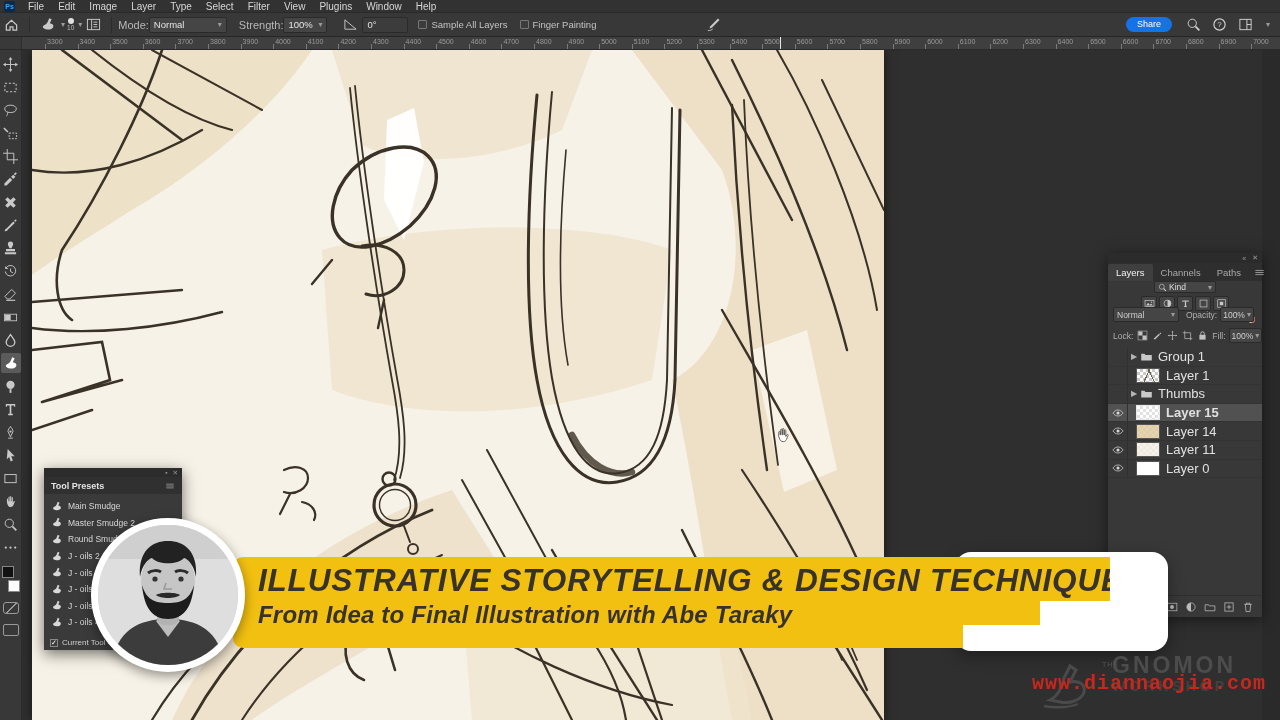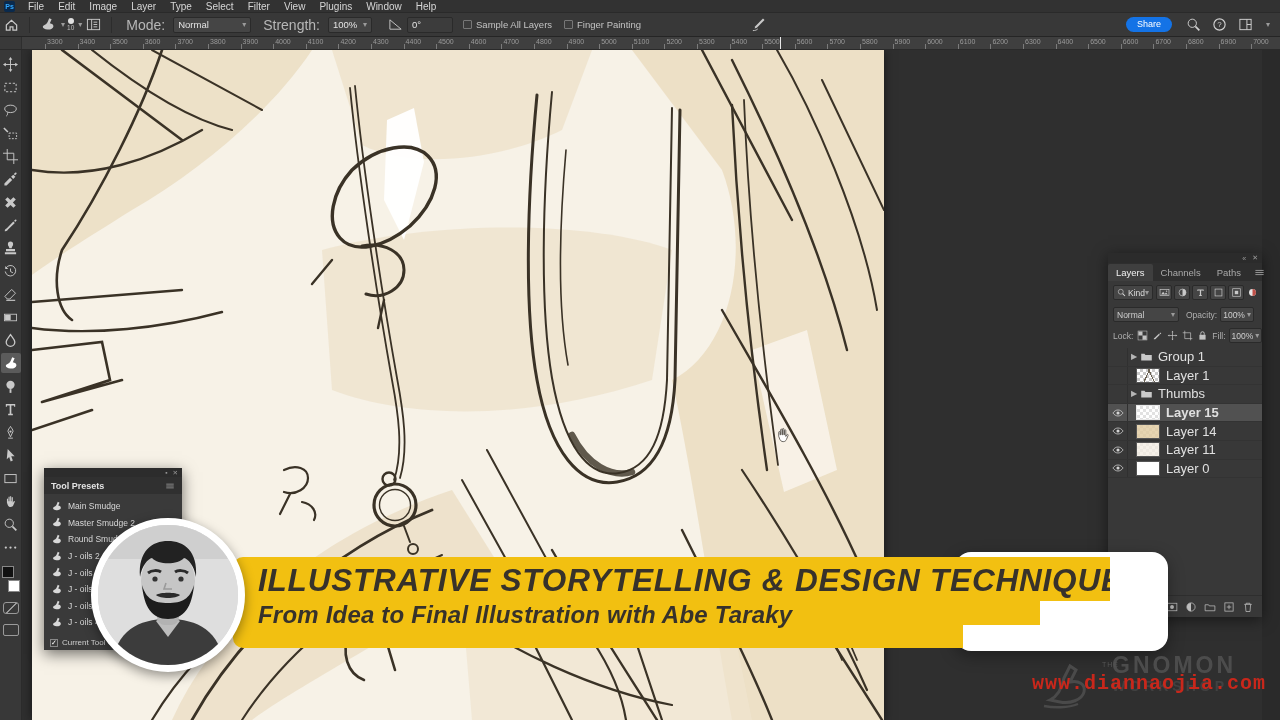--- a/index.html
+++ b/index.html
@@ -13,21 +13,21 @@
   .ps-logo{width:11px;height:11px;margin:0 6px 0 4px;background:#0a2a4d;border-radius:2px;
     color:#31a8ff;font-size:7px;font-weight:bold;display:flex;align-items:center;justify-content:center;}
   .menu-item{color:#d6d6d6;font-size:10px;padding:0 7px;line-height:13px;cursor:default;}
 
   
   .optionsbar{position:absolute;left:0;top:13px;width:1280px;height:24px;background:#383838;
     display:flex;align-items:center;z-index:20;border-bottom:1px solid #252525;color:#c9c9c9;}
   .ob-sep{width:1px;height:16px;background:#2c2c2c;margin:0 6px;}
   .ob-icon{display:flex;align-items:center;justify-content:center;color:#c9c9c9;padding:0 4px;}
   .caret{color:#9b9b9b;font-size:8px;margin-left:2px;}
-  .ob-label{font-size:14px;color:#b7b7b7;margin:0 8px;}
+  .ob-label{font-size:11px;color:#b7b7b7;margin:0 0;}
   .ob-field{height:16px;background:#454545;border:1px solid #2a2a2a;border-radius:2px;
     display:flex;align-items:center;padding:0 4px;font-size:9.5px;color:#e3e3e3;}
   .brush-size{display:flex;flex-direction:column;align-items:center;line-height:1;padding:0 2px;}
   .brush-dot{width:6px;height:6px;border-radius:50%;background:#e0e0e0;margin-bottom:1px;}
   .brush-num{font-size:6.5px;color:#bbb;}
   .ob-check{display:flex;align-items:center;margin:0 6px;font-size:9.5px;color:#c3c3c3;}
   .cbx{width:9px;height:9px;border:1px solid #777;background:#3c3c3c;border-radius:1px;margin-right:4px;}
   .share-btn{margin-left:auto;background:#1473e6;color:#fff;font-size:9px;border-radius:8px;
     padding:2px 11px;line-height:1.2;}
   .tr-icons{display:flex;align-items:center;gap:11px;padding:0 10px 0 14px;color:#d2d2d2;}
@@ -62,21 +62,21 @@
   
   .layers-panel{position:absolute;left:1108px;top:253px;width:154px;height:364px;background:#383838;
     z-index:10;box-shadow:0 3px 14px rgba(0,0,0,.5);font-size:9.5px;color:#cfcfcf;}
   .lp-minihead{height:10px;background:#2b2b2b;display:flex;justify-content:flex-end;align-items:center;
     gap:6px;padding:0 4px;color:#9a9a9a;font-size:7px;}
   .lp-tabs{height:18px;background:#2e2e2e;display:flex;align-items:flex-end;}
   .lp-tab{padding:3px 8px 3px;font-size:9.5px;color:#a9a9a9;}
   .lp-tab.active{background:#3f3f3f;color:#f0f0f0;border-radius:2px 2px 0 0;}
   .lp-menu{margin-left:auto;padding:0 5px 3px;color:#c0c0c0;}
   .lp-row{display:flex;align-items:center;padding:0 5px;}
-  .lp-filter{height:23px;gap:3px;}
+  .lp-filter{height:23px;gap:3px;flex-direction:column;}
   .kind-select{height:15px;background:#454545;border:1px solid #2a2a2a;border-radius:2px;
     display:flex;align-items:center;font-size:8.5px;padding:0 3px;width:62px;color:#ddd;}
   .f-ic{width:16px;height:15px;background:#454545;border:1px solid #2a2a2a;border-radius:2px;
     display:flex;align-items:center;justify-content:center;color:#c9c9c9;}
   .lp-blend{height:21px;gap:3px;}
   .blend-select{height:15px;width:66px;background:#454545;border:1px solid #2a2a2a;border-radius:2px;
     display:flex;align-items:center;justify-content:space-between;padding:0 3px;font-size:8.5px;}
   .mini-label{font-size:8.5px;color:#b0b0b0;white-space:nowrap;}
   .mini-field{height:15px;background:#454545;border:1px solid #2a2a2a;border-radius:2px;
     display:flex;align-items:center;padding:0 2px;font-size:8.5px;white-space:nowrap;}

